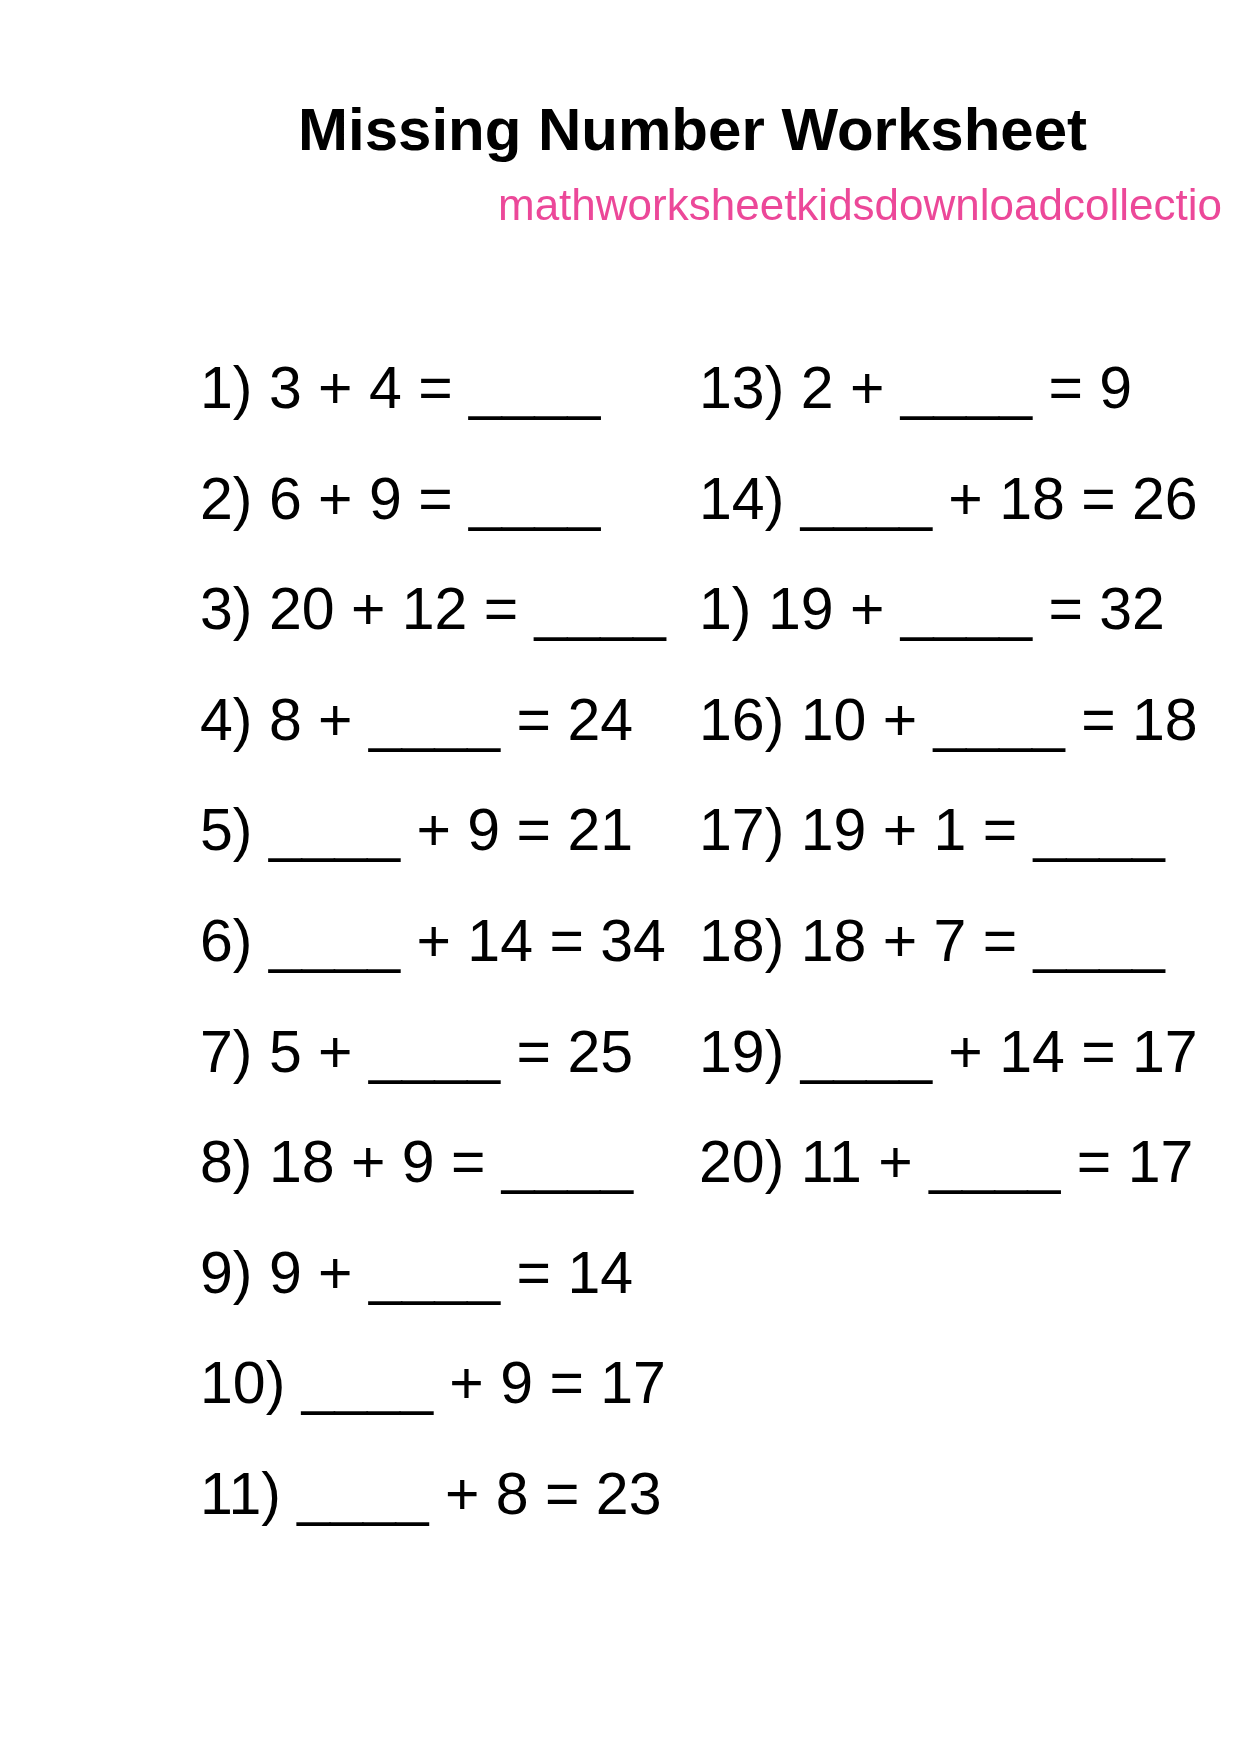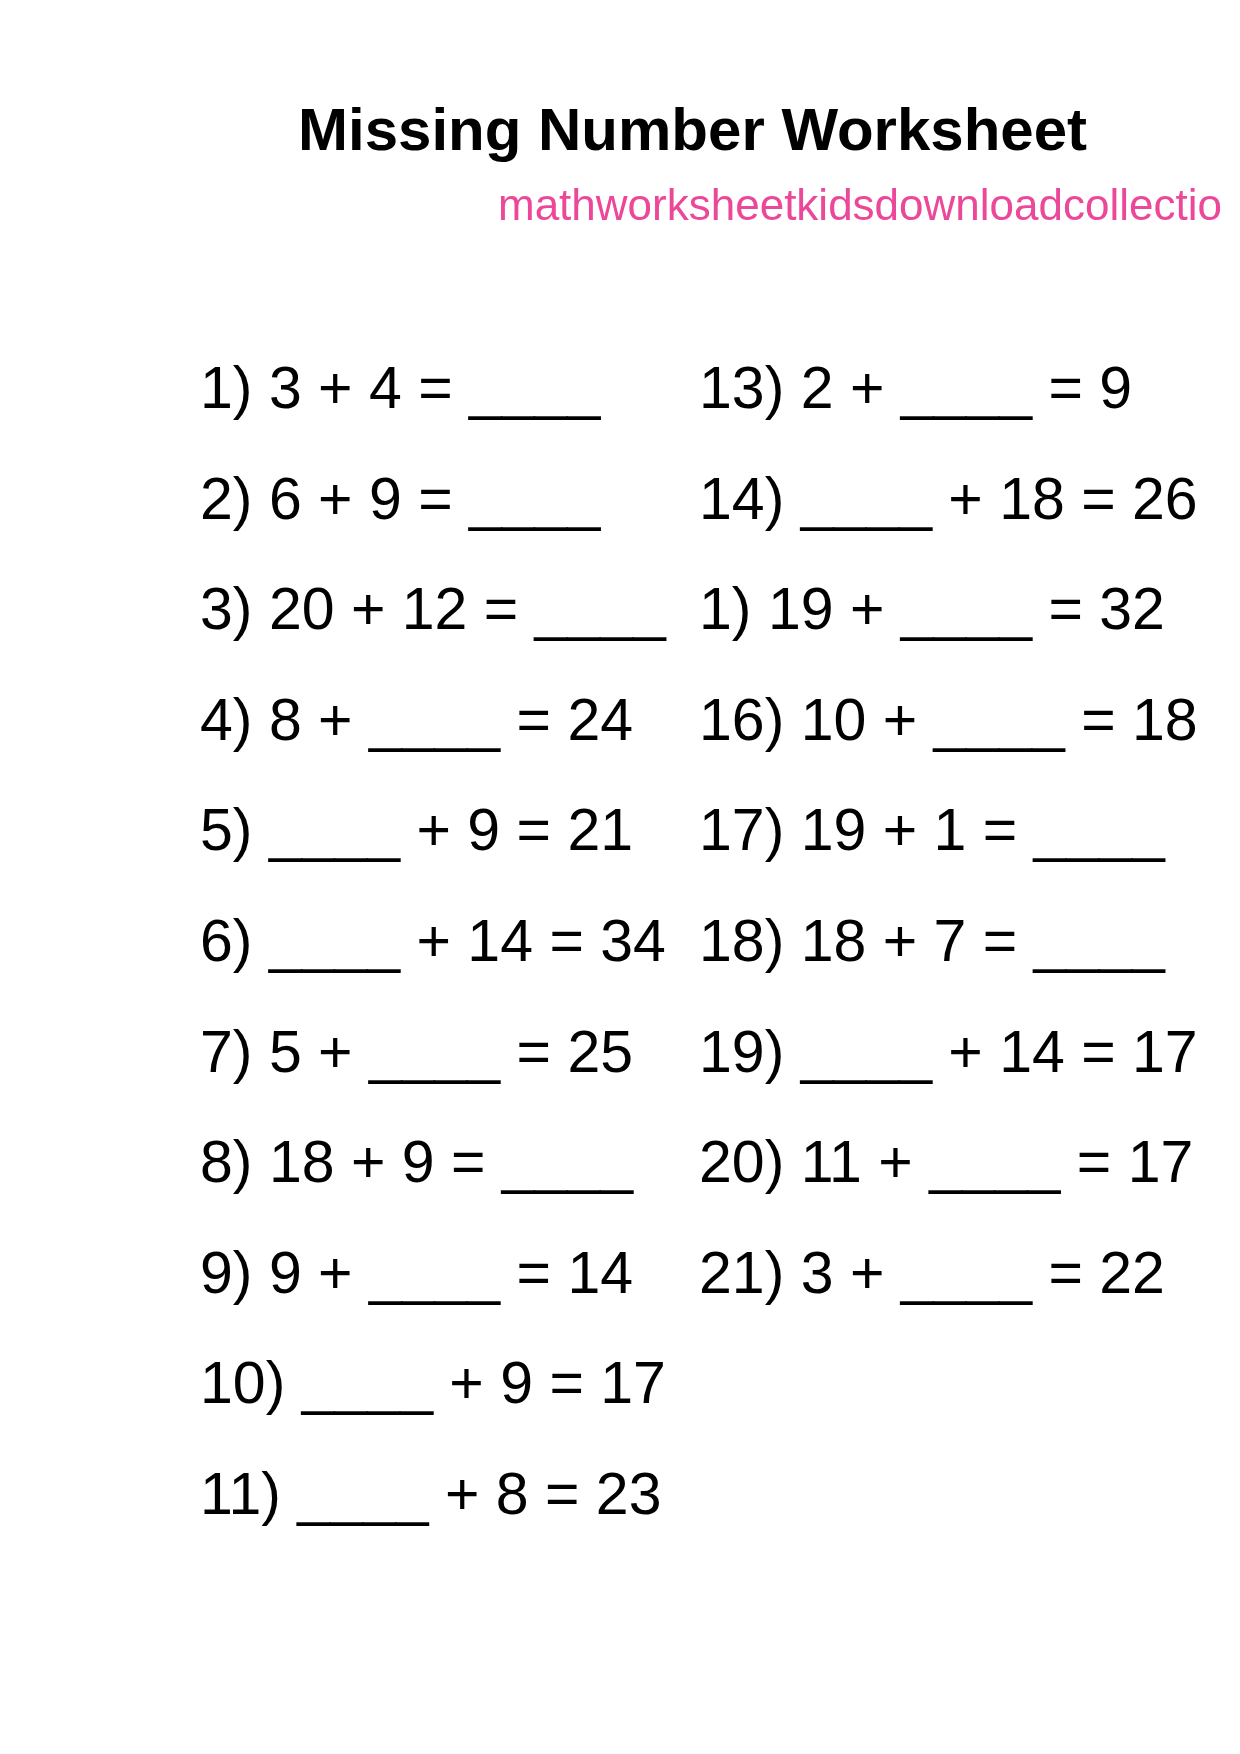--- a/index.html
+++ b/index.html
@@ -71,14 +71,13 @@
 
 <div class="column col-right">
   <div class="problem"><span>13)</span> <span>2 + ____ = 9</span></div>
   <div class="problem"><span>14)</span> <span>____ + 18 = 26</span></div>
   <div class="problem"><span>1)</span> <span>19 + ____ = 32</span></div>
   <div class="problem"><span>16)</span> <span>10 + ____ = 18</span></div>
   <div class="problem"><span>17)</span> <span>19 + 1 = ____</span></div>
   <div class="problem"><span>18)</span> <span>18 + 7 = ____</span></div>
   <div class="problem"><span>19)</span> <span>____ + 14 = 17</span></div>
   <div class="problem"><span>20)</span> <span>11 + ____ = 17</span></div>
-  <div class="problem"><span>21)</span> <span>3 + ____ = 22</span></div>
 </div>
 
 </body></html>

